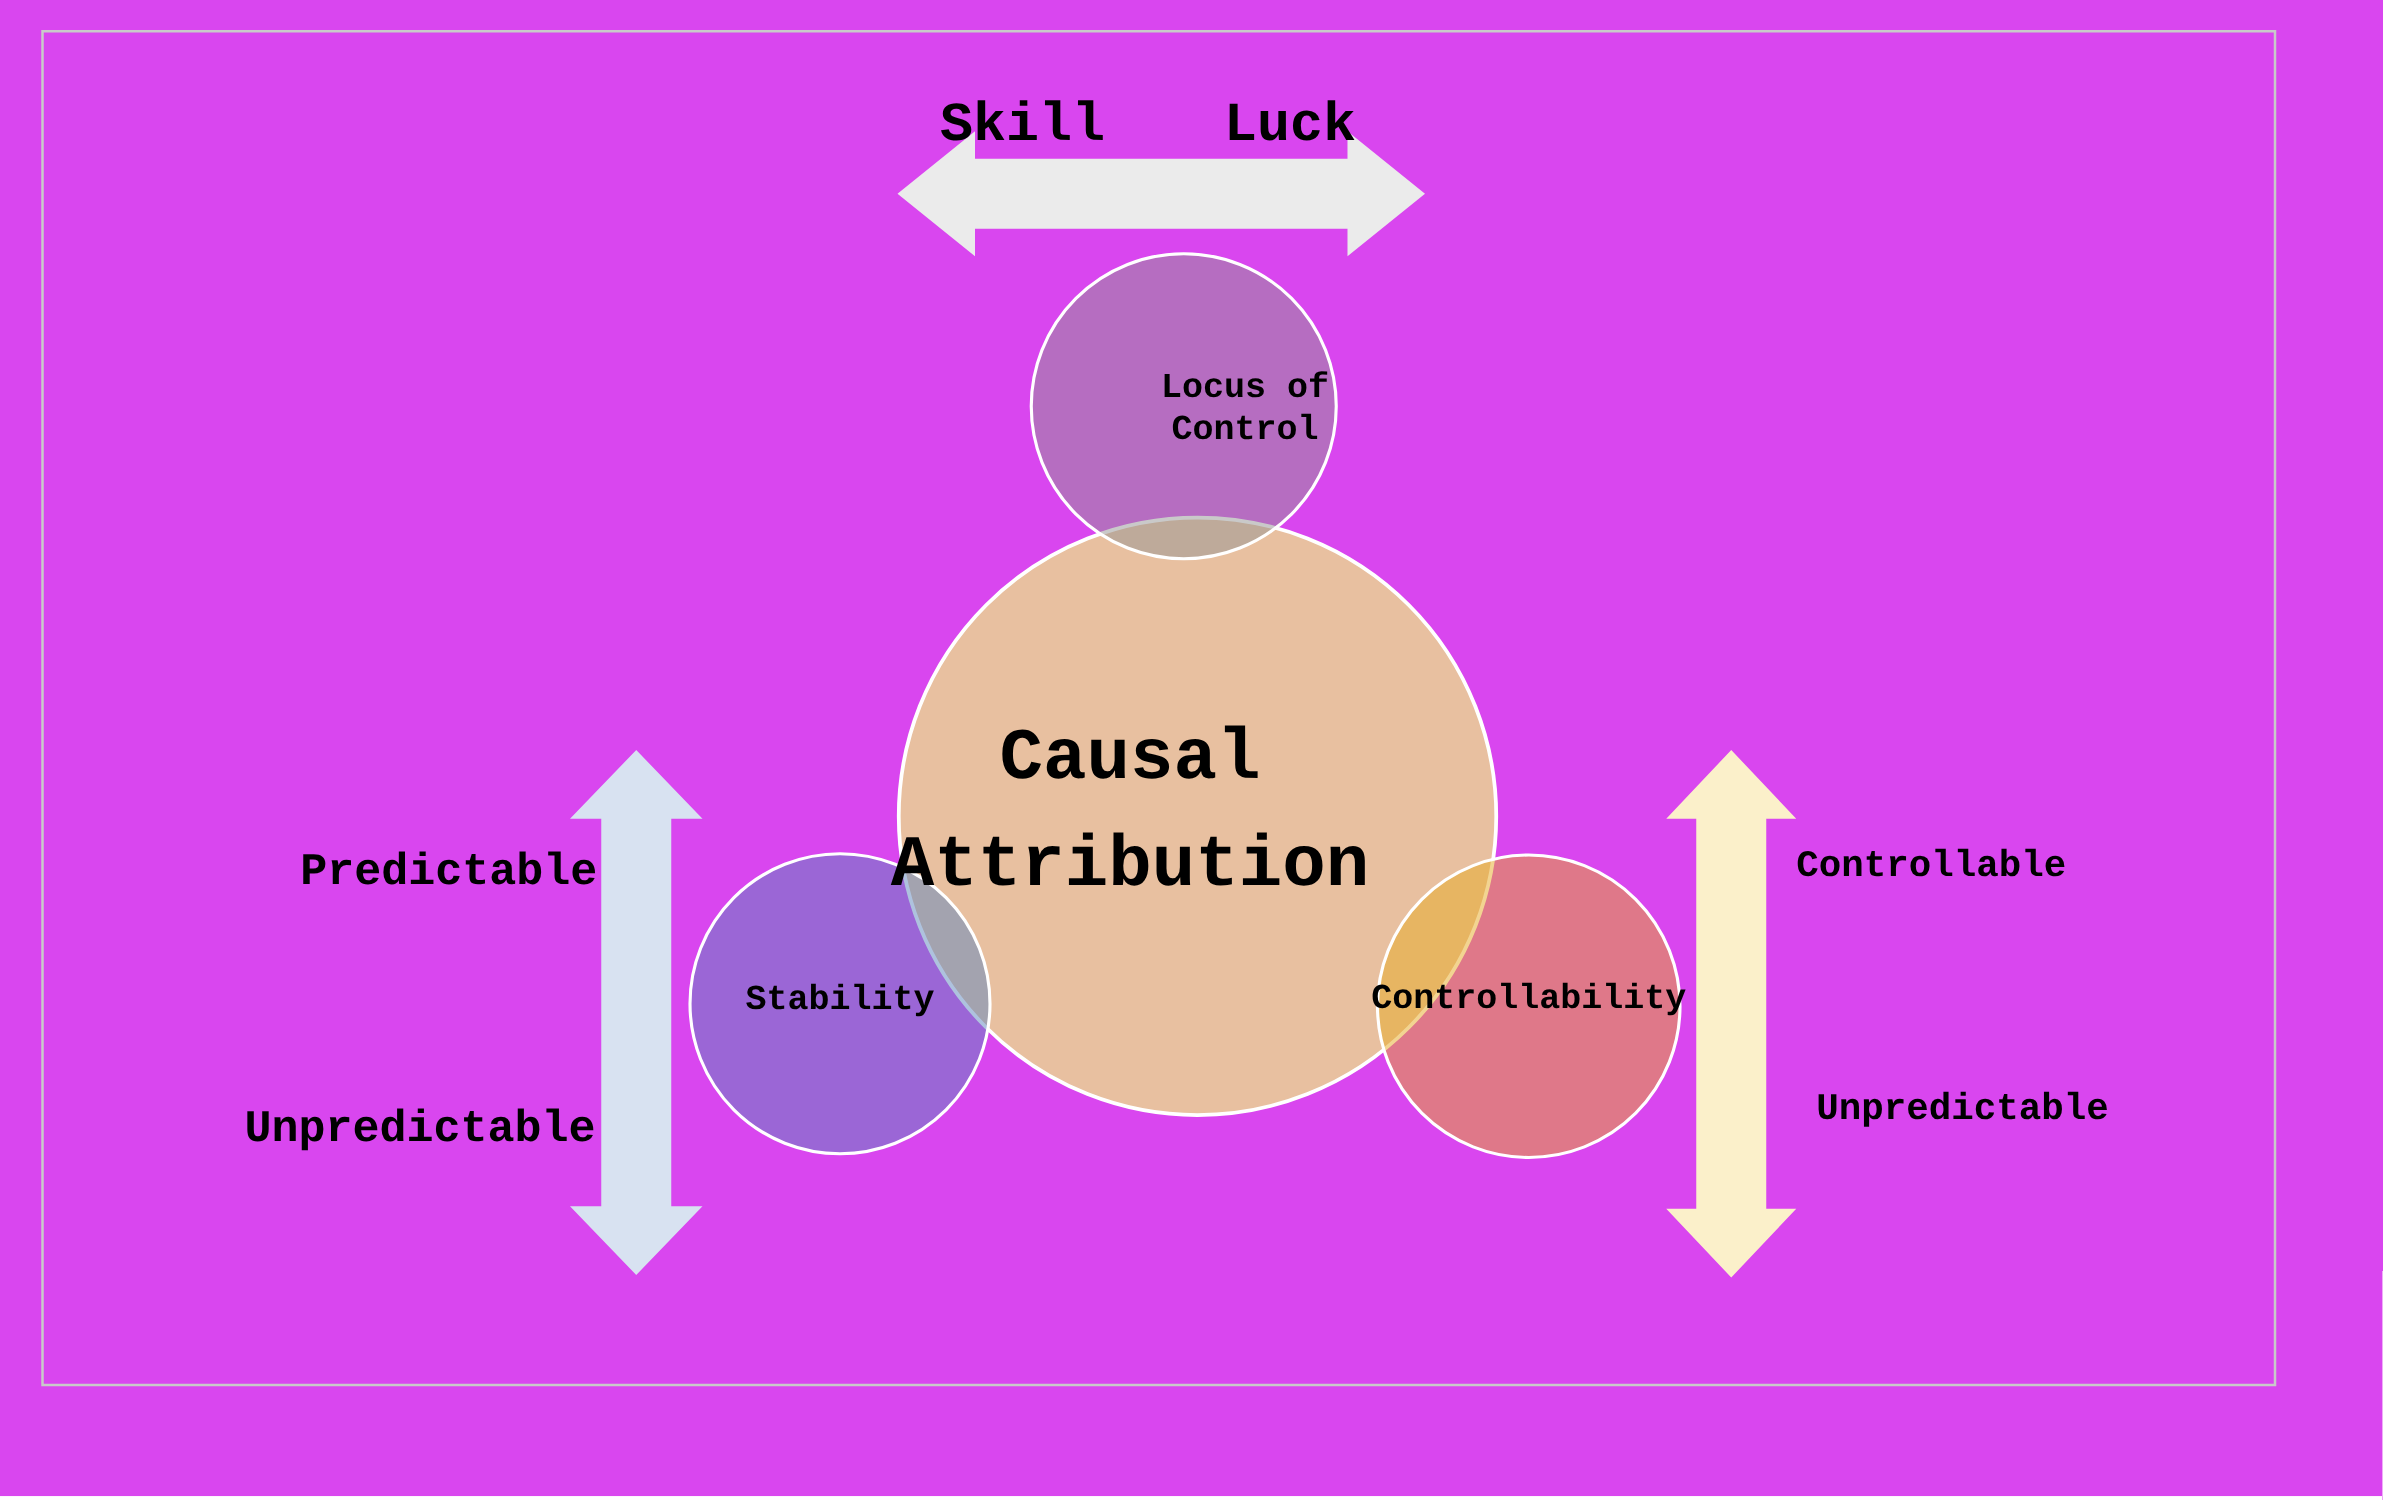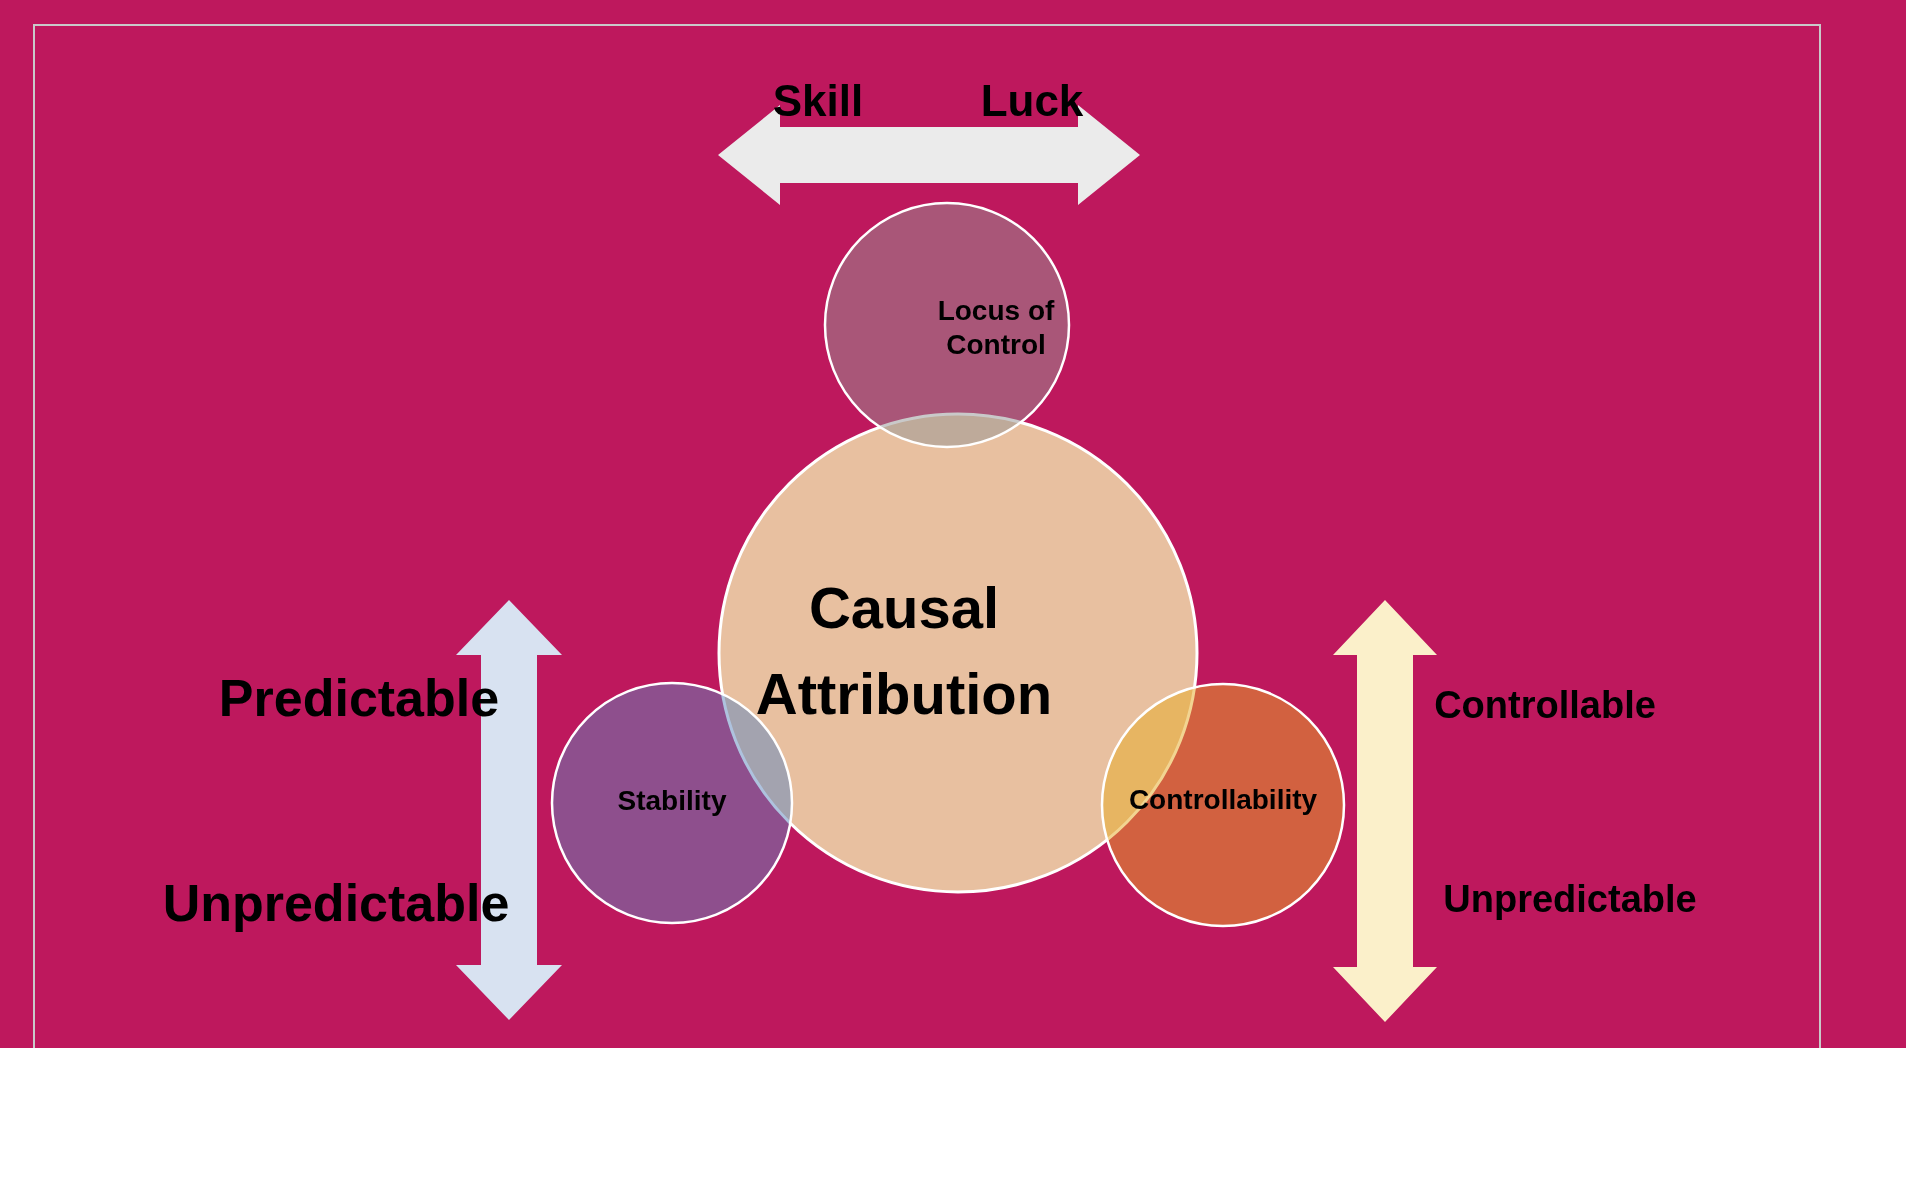--- a/index.html
+++ b/index.html
@@ -3,24 +3,24 @@
 <meta charset="utf-8">
 <style>
   html, body {
     margin: 0;
     padding: 0;
     background: #ffffff;
   }
   .canvas {
     position: relative;
     width: 1906px;
-    height: 1048px;
-    background: #be185d;
+    height: 1197px;
+    background: #d946ef;
     overflow: hidden;
-    font-family: Liberation Sans, sans-serif;
+    font-family: Liberation Mono, monospace;
   }
   .slide-border {
     position: absolute;
     left: 33px;
     top: 24px;
     width: 1788px;
     height: 1085px;
     border: 2px solid #c9c9c9;
     box-sizing: border-box;
     background: transparent;
@@ -35,22 +35,22 @@
   .lbl {
     position: absolute;
     transform: translate(-50%, -50%);
     font-weight: bold;
     color: #000000;
     text-align: center;
     white-space: pre-line;
     line-height: 1.2;
   }
   .axis-top-lbl   { font-size: 44px; }
-  .axis-left-lbl  { font-size: 52px; }
-  .axis-right-lbl { font-size: 38px; margin-top: 12px; }
+  .axis-left-lbl  { font-size: 36px; }
+  .axis-right-lbl { font-size: 30px; }
   .circle-lbl-sm  { font-size: 28px; line-height: 1.2; }
   .circle-lbl-lg  { font-size: 58px; line-height: 1.48; }
 </style>
 </head>
 <body>
 
 <div class="canvas">
 
   <div class="slide-border"></div>
 

